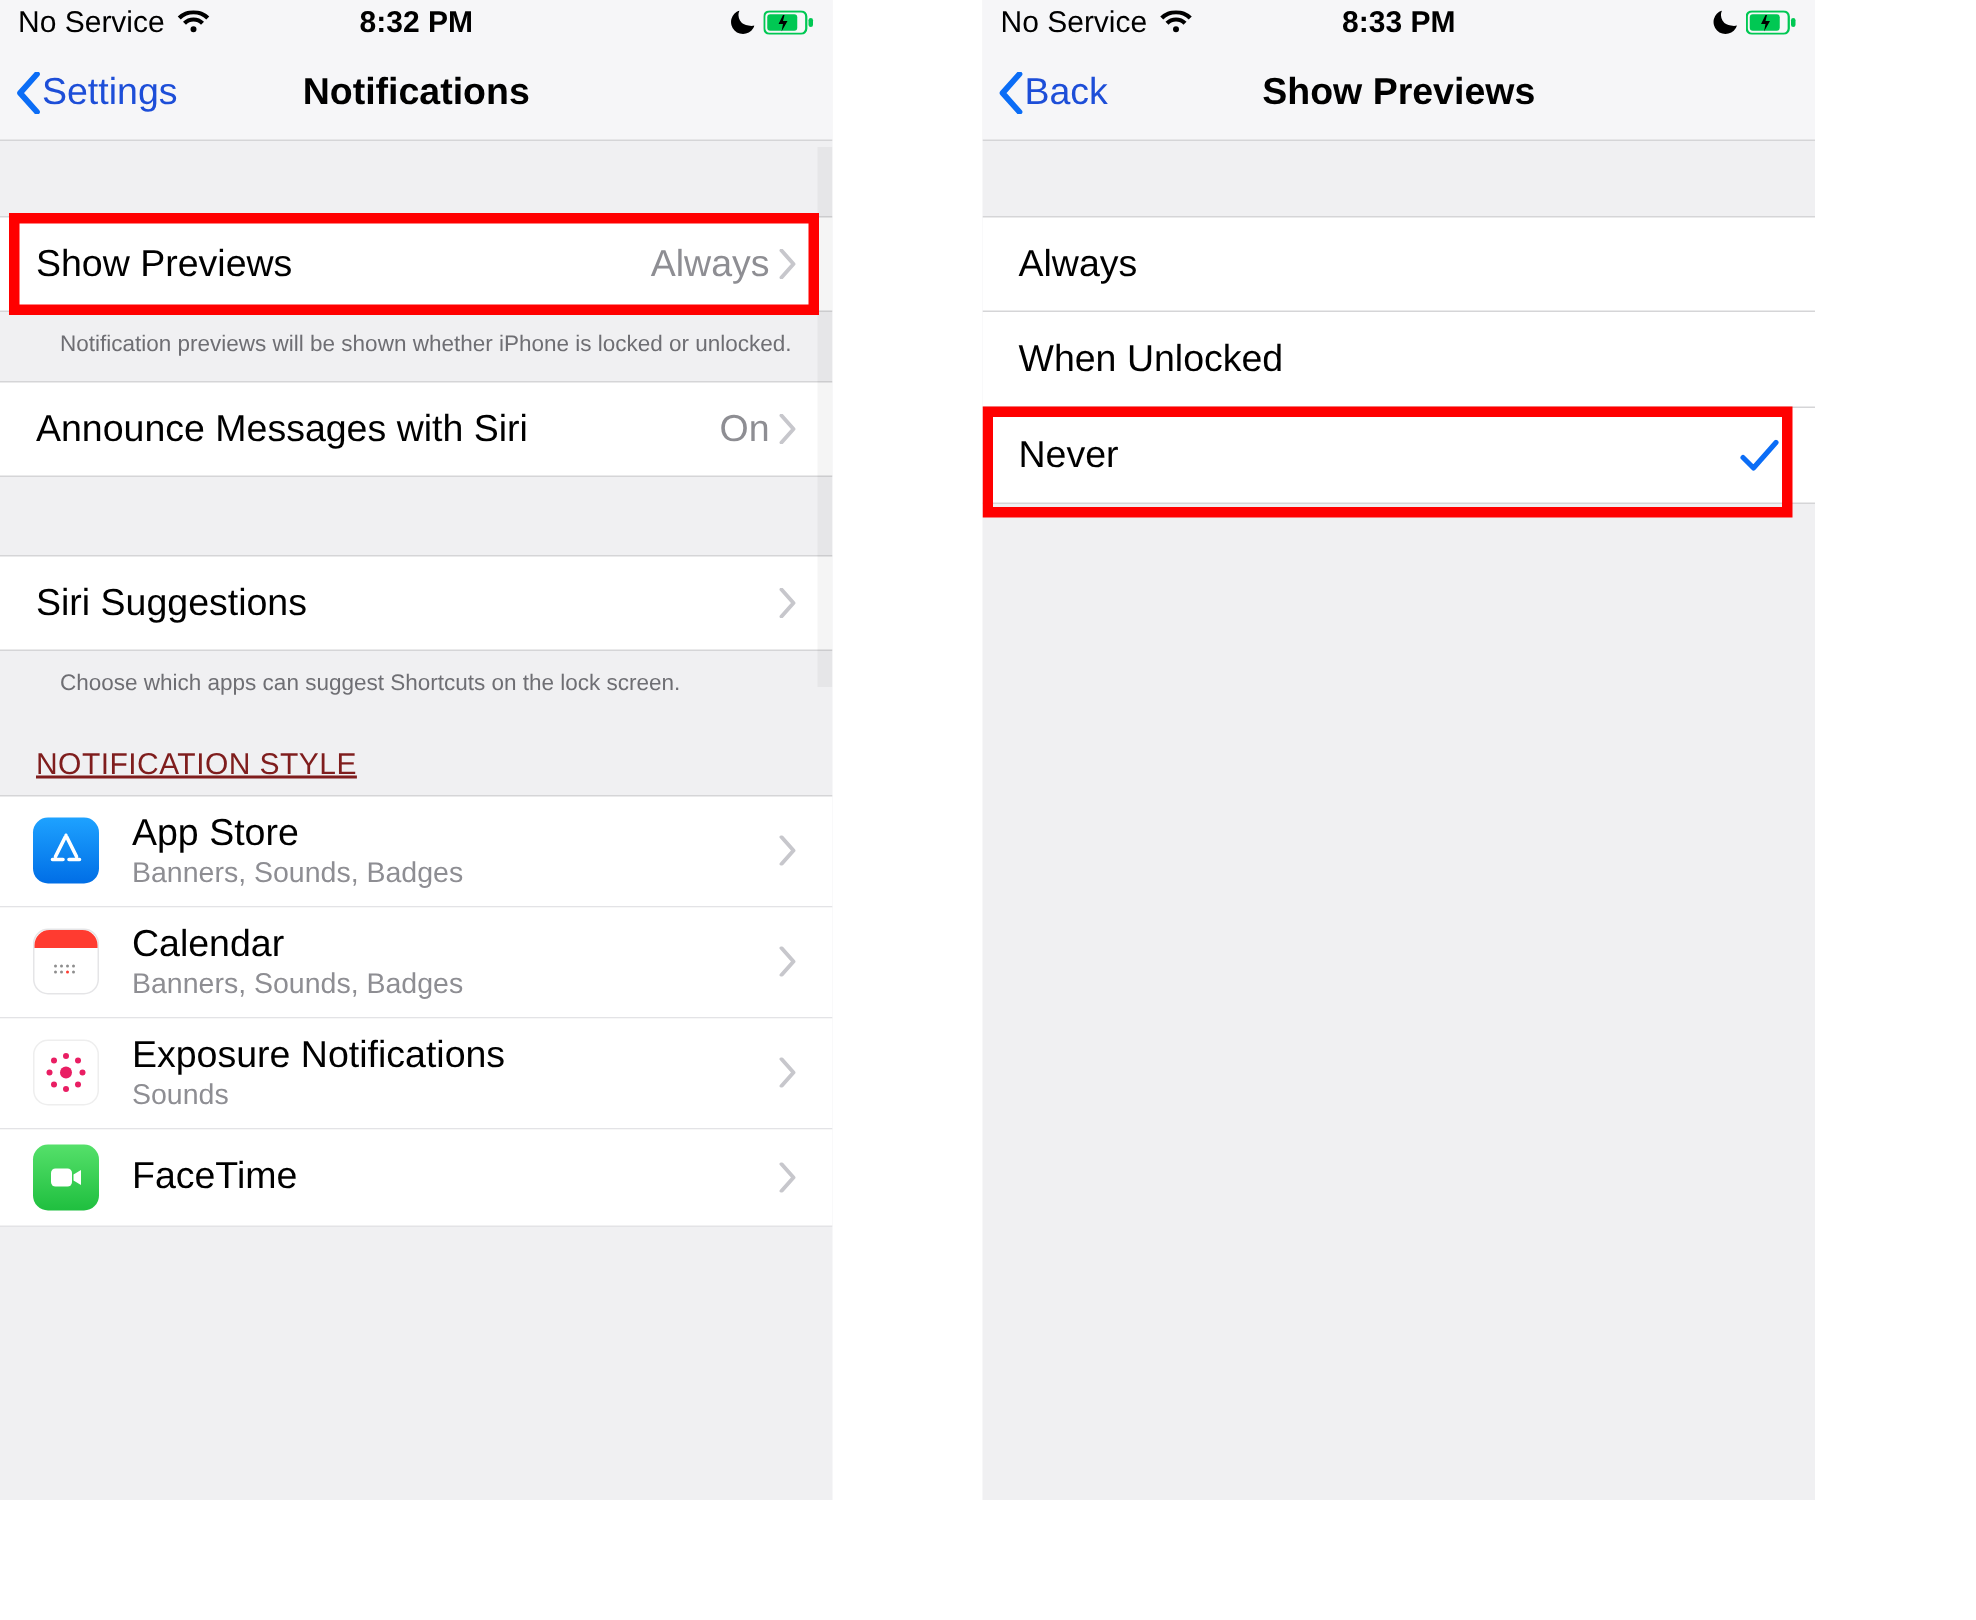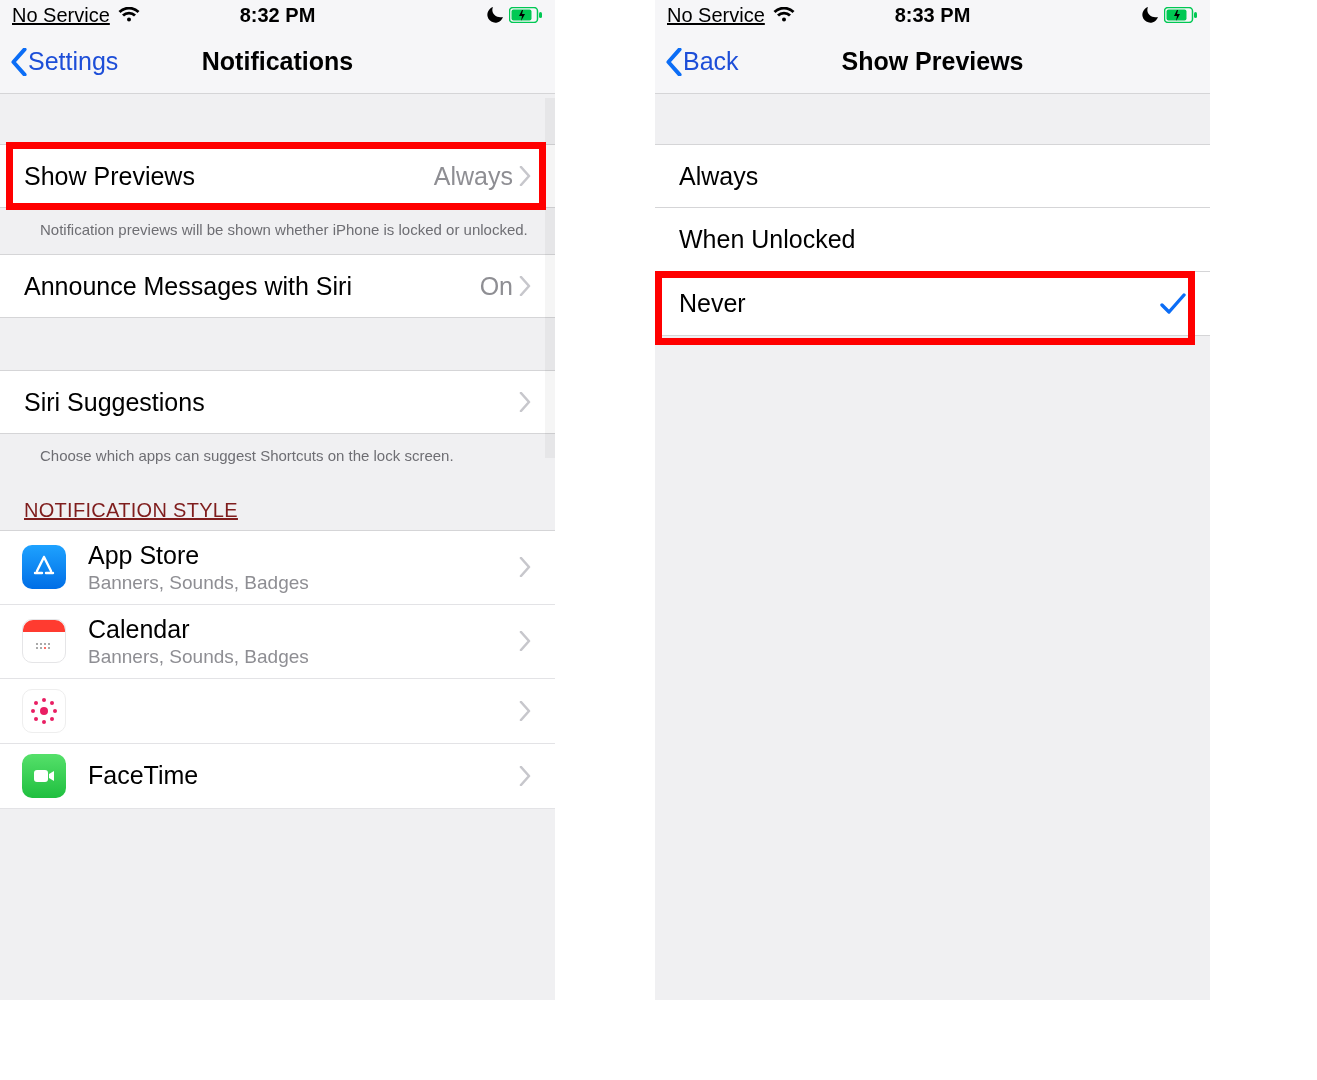--- a/index.html
+++ b/index.html
@@ -5,21 +5,21 @@
   * { box-sizing: border-box; margin: 0; padding: 0; }
   html, body { width: 1317px; height: 1080px; font-family: -apple-system, "Helvetica Neue", Helvetica, Arial, sans-serif; background: #fff; }
   body { display: flex; gap: 100px; }
 
   .phone { width: 555px; height: 1000px; background: #f0f0f2; position: relative; overflow: hidden; }
   .phone-left { margin-left: 0; }
   .phone-right { margin-left: 0; }
 
   
   .status-bar { height: 30px; background: #f6f6f8; display: flex; align-items: center; justify-content: space-between; padding: 0 12px; font-size: 20px; font-weight: 500; color: #000; }
-  .status-left { display: flex; align-items: center; gap: 8px; text-decoration: underline; }
+  .status-left { display: flex; align-items: center; gap: 8px; }
   .status-center { position: absolute; left: 50%; transform: translateX(-50%); font-weight: 700; }
   .status-right { display: flex; align-items: center; gap: 6px; }
   .wifi-icon svg, .moon-icon svg, .battery-icon svg { display: block; }
 
   
   .nav-bar { height: 64px; background: #f6f6f8; border-bottom: 1px solid #d5d5d7; display: flex; align-items: center; padding: 0 10px; position: relative; }
   .back-wrap { display: flex; align-items: center; color: #1d4ed8; font-size: 25px; cursor: pointer; }
   .nav-title { position: absolute; left: 50%; transform: translateX(-50%); font-size: 25px; font-weight: 700; color: #000; }
   .chevron-back svg { display:block; width: 18px; height: 28px; }
 
@@ -199,20 +199,24 @@
                 <circle cx="15" cy="26" r="2"></circle>
                 <circle cx="4" cy="15" r="2"></circle>
                 <circle cx="26" cy="15" r="2"></circle>
                 <circle cx="7" cy="7" r="2"></circle>
                 <circle cx="23" cy="7" r="2"></circle>
                 <circle cx="7" cy="23" r="2"></circle>
                 <circle cx="23" cy="23" r="2"></circle>
               </g>
             </svg>
           </div>
+          <div class="app-text">
+            <span class="app-name">Exposure Notifications</span>
+            <span class="app-sub">Sounds</span>
+          </div>
           <span class="chevron">
             <svg viewBox="0 0 12 20" width="12" height="20">
               <path d="M2 1l8 9-8 9" stroke="#c7c7cc" stroke-width="2.6" fill="none" stroke-linecap="round" stroke-linejoin="round"></path>
             </svg>
           </span>
         </div>
         <div class="app-row">
           <div class="app-icon ic-facetime">
             <svg width="26" height="26" viewBox="0 0 26 26">
               <rect x="3" y="7" width="14" height="12" rx="3" fill="#fff"></rect>

